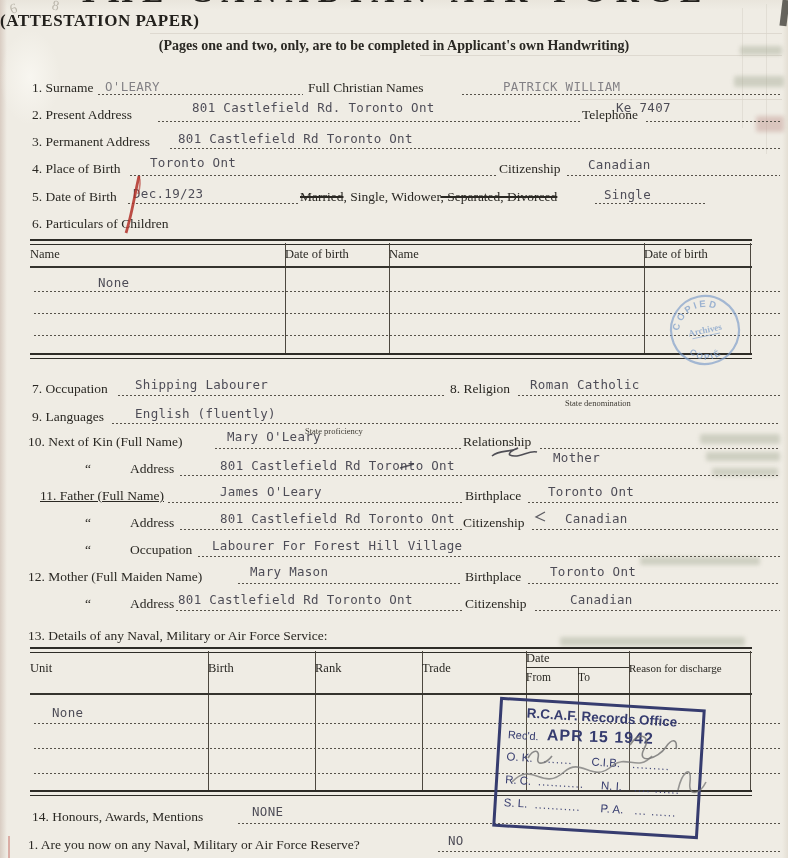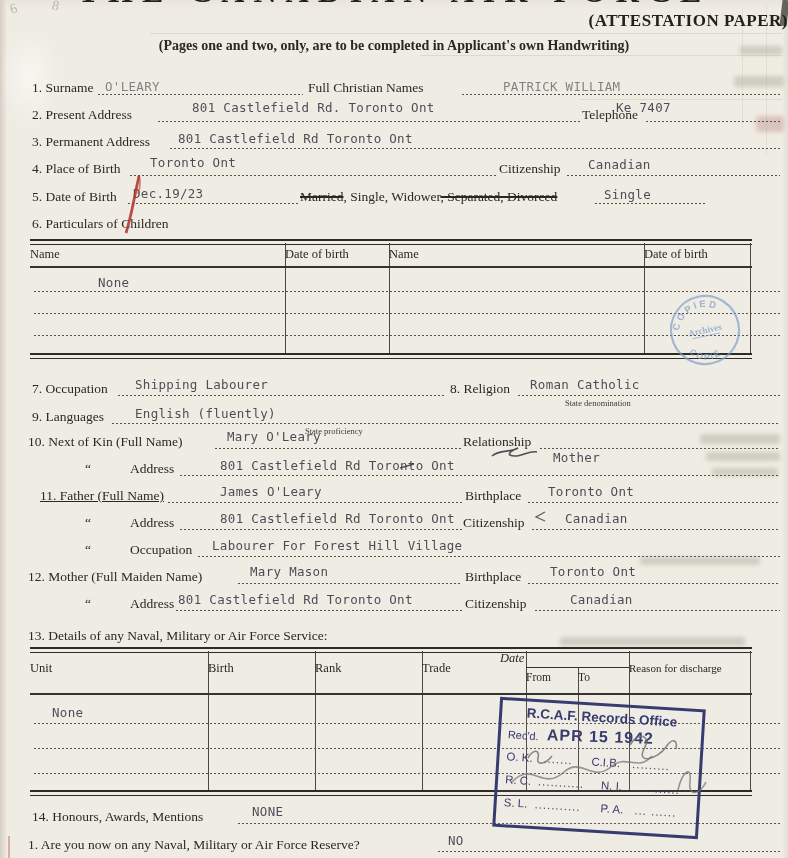--- a/index.html
+++ b/index.html
@@ -40,21 +40,21 @@
   .st-recd{left:7px;top:28px;font-size:11px;}
   .st-date{left:46px;top:22px;font-size:16px;font-weight:bold;letter-spacing:1px;transform:rotate(-1.5deg);}
   .st-sm{font-size:11.5px;}
   .st-dots{font-size:11.5px;letter-spacing:1px;}
   
   #marks{position:absolute;inset:0;z-index:4;pointer-events:none;}
   .clip-title{position:absolute;top:0;left:0;right:0;height:9px;overflow:hidden;z-index:2;text-align:center;}
   .clip-title span{position:relative;top:-27px;display:inline-block;
         font-family:"Liberation Serif",serif;font-weight:bold;font-size:32px;line-height:36px;
         letter-spacing:9px;color:#23211d;}
-  .subtitle{position:absolute;top:11px;left:0;right:0;text-align:right;z-index:2;
+  .subtitle{position:absolute;top:11px;left:0;right:0;text-align:left;z-index:2;
         font-weight:bold;font-size:17px;letter-spacing:.5px;color:#23211d;}
   .instruction{position:absolute;top:38px;left:0;right:0;text-align:center;z-index:2;
         font-weight:bold;font-size:14px;color:#2a2823;}
   .archstamp{position:absolute;left:666px;top:291px;z-index:3;transform:rotate(-12deg);opacity:.75;}
 </style>
 </head>
 <body>
 
 <div id="page">
 
@@ -217,21 +217,21 @@
   <div class="vline" style="left:315px;top:651px;height:140px;"></div>
   <div class="vline" style="left:422px;top:651px;height:140px;"></div>
   <div class="vline" style="left:526px;top:651px;height:140px;"></div>
   <div class="vline" style="left:629px;top:651px;height:140px;"></div>
   <div class="vline" style="left:750px;top:651px;height:140px;"></div>
   <div class="vline" style="left:578px;top:668px;height:123px;"></div>
   <span class="hdrc" style="left:30px;top:661px;width:178px;">Unit</span>
   <span class="hdrc" style="left:208px;top:661px;width:107px;">Birth</span>
   <span class="hdrc" style="left:315px;top:661px;width:107px;">Rank</span>
   <span class="hdrc" style="left:422px;top:661px;width:104px;">Trade</span>
-  <span class="hdrc" style="left:500px;top:651px;width:103px;font-style:italic;">Date</span>
+  <span class="hdrc" style="left:526px;top:651px;width:103px;">Date</span>
   <div class="solid" style="left:526px;top:667px;width:103px;border-top-width:1px;"></div>
   <span class="hdrc" style="left:526px;top:671px;width:52px;font-size:11.5px;">From</span>
   <span class="hdrc" style="left:578px;top:671px;width:51px;font-size:11.5px;">To</span>
   <span class="hdrc" style="left:629px;top:662px;width:121px;font-size:11px;">Reason for discharge</span>
   <div class="solid" style="left:30px;top:693px;width:722px;border-top-width:2px;"></div>
   <span class="typed" style="left:52px;top:705px;">None</span>
   <div class="dots" style="left:34px;top:722px;width:748px;"></div>
   <div class="dots" style="left:34px;top:747px;width:748px;"></div>
   <div class="dots" style="left:34px;top:772px;width:748px;"></div>
   <div class="dbl" style="left:30px;top:790px;width:722px;"></div>

